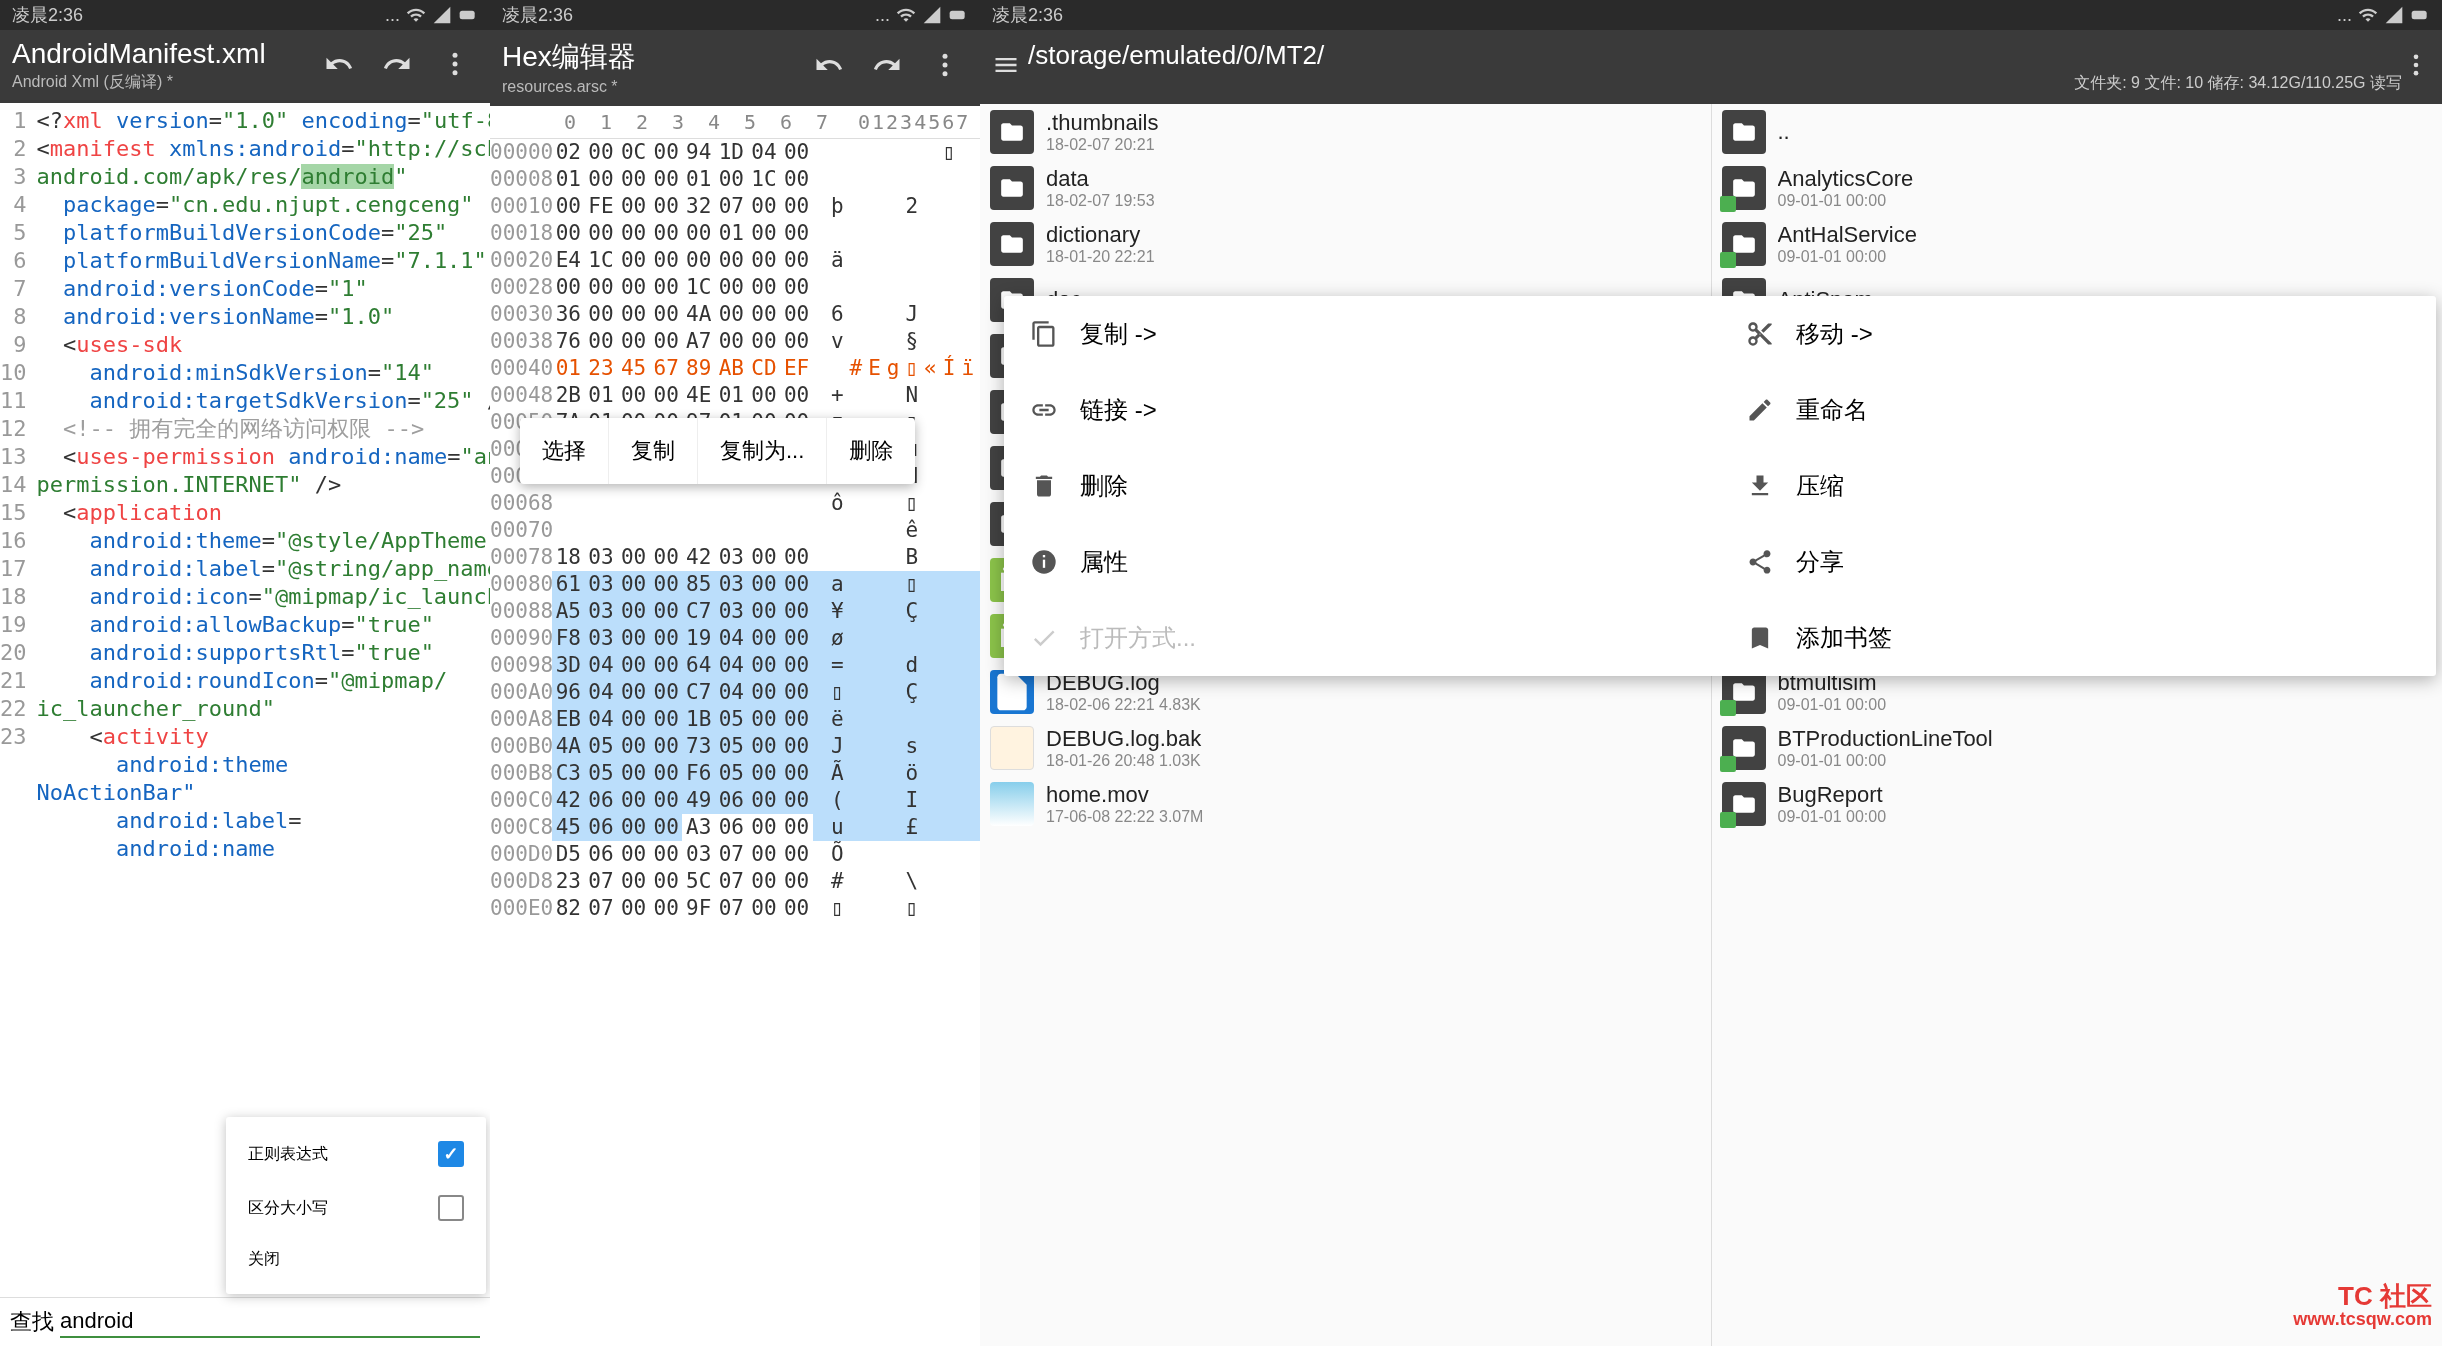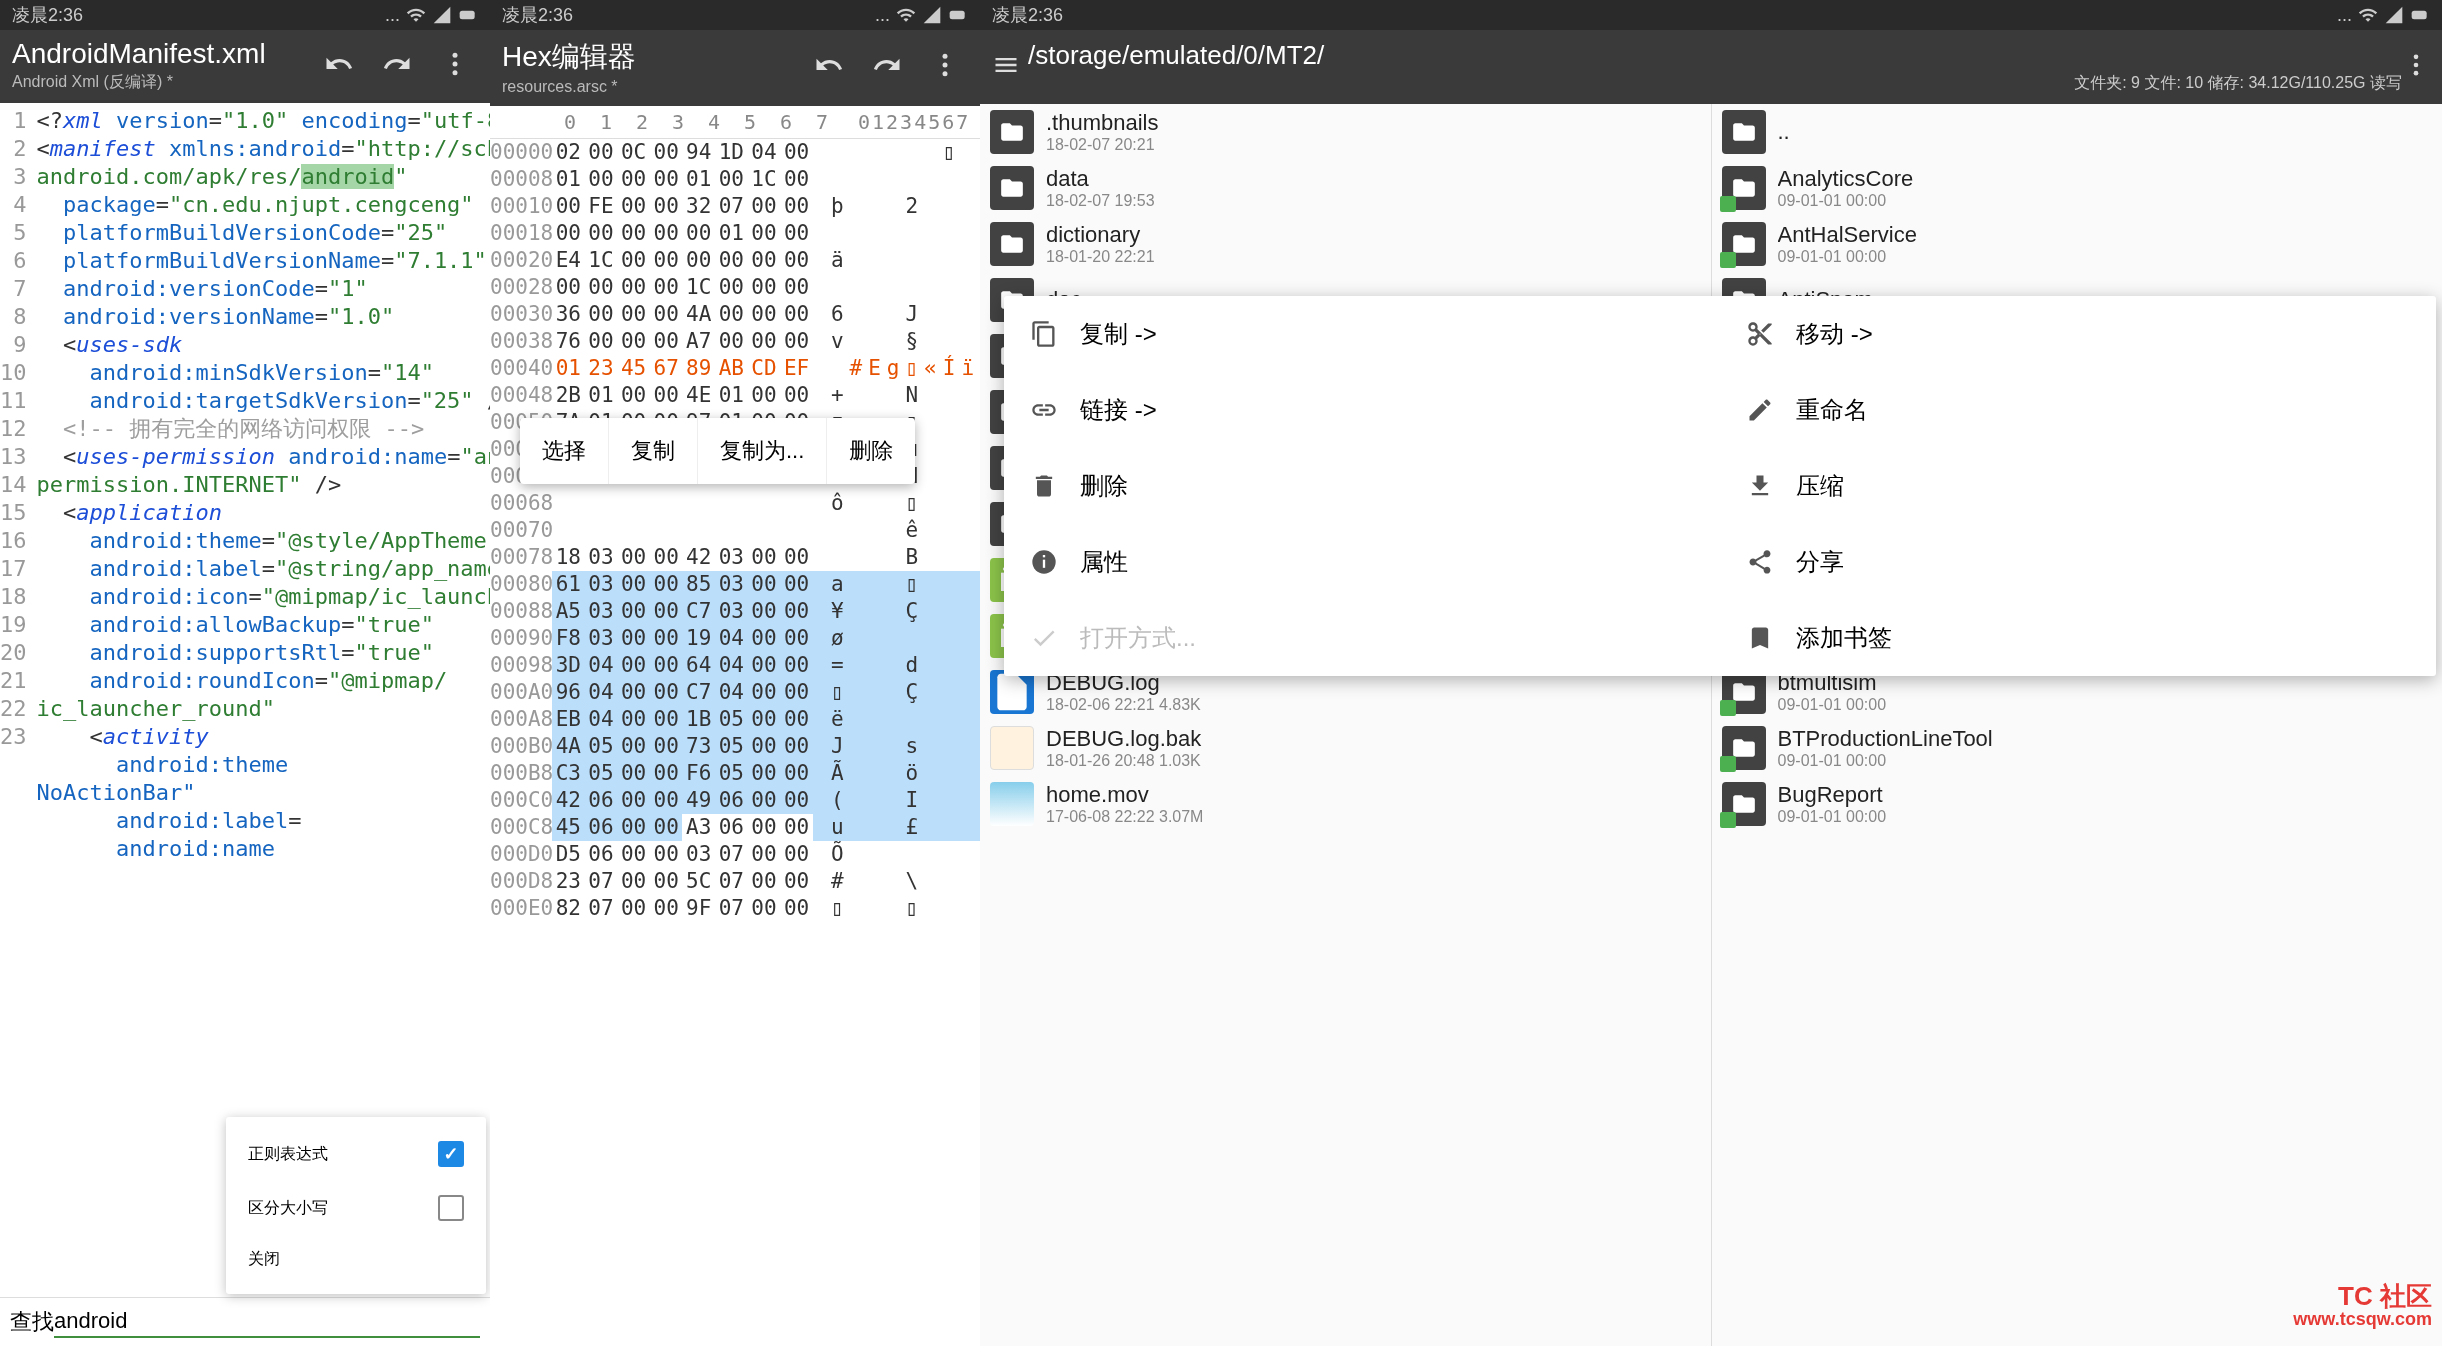--- a/index.html
+++ b/index.html
@@ -19,21 +19,21 @@
 .app-bar-text { flex: 1; }
 .app-title { font-size: 28px; font-weight: 500; }
 .app-sub { font-size: 16px; color: #bbb; margin-top: 2px; }
 .app-actions { display: flex; gap: 28px; align-items: center; padding-right: 8px; }
 .app-actions svg { width: 30px; height: 30px; fill: #ddd; }
 
 
 .code-area { flex: 1; background: #fff; display: flex; overflow: hidden; font-family: "Menlo","Consolas",monospace; font-size: 22px; line-height: 28px; }
 .gutter { width: 34px; text-align: right; color: #999; padding: 4px 6px 0 0; background: #fff; }
 .code-lines { flex: 1; padding: 4px 0 0 4px; white-space: pre; color: #333; }
-.tag { color: #1d4ed8; font-style: italic; }
+.tag { color: #ef4444; }
 .attr { color: #1565c0; }
 .colon { color: #1565c0; }
 .val { color: #2e7d32; }
 .comment { color: #9e9e9e; }
 .highlight-sel { background: #a5d6a7; }
 
 .search-bar { display: flex; align-items: center; padding: 8px 10px; font-size: 22px; border-top: 1px solid #ddd; }
 .search-bar input { border: none; outline: none; font-size: 22px; flex: 1; border-bottom: 2px solid #3f8f3f; padding: 2px 0; }
 
 .find-popup { position: absolute; bottom: 52px; right: 4px; width: 260px; background: #fff; box-shadow: 0 2px 12px rgba(0,0,0,.25); border-radius: 3px; padding: 10px 0; }
@@ -171,21 +171,21 @@
       </div>
     <div class="row">
         <span>区分大小写</span>
         <span class="chk"></span>
       </div>
     <div class="row">
         <span>关闭</span>
       </div>
   </div>
   <div class="search-bar">
-    <span style="">查找</span>
+    <span style="margin-right:6px;">查找</span>
     <input value="android" style="">
   </div>
 </div>
 
 <div class="panel p2">
   <div class="status-bar">
     <span>凌晨2:36</span>
     <span class="status-icons">
       <span>...</span>
       <svg viewBox="0 0 24 24">

